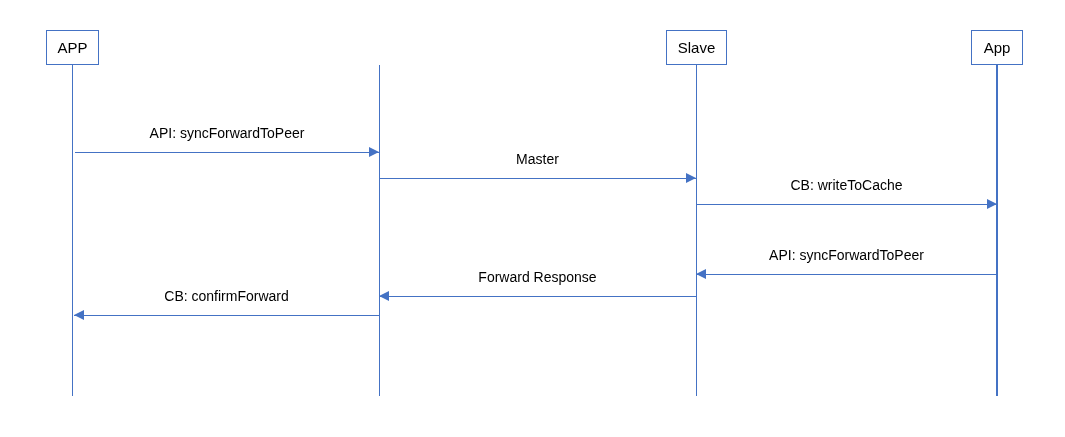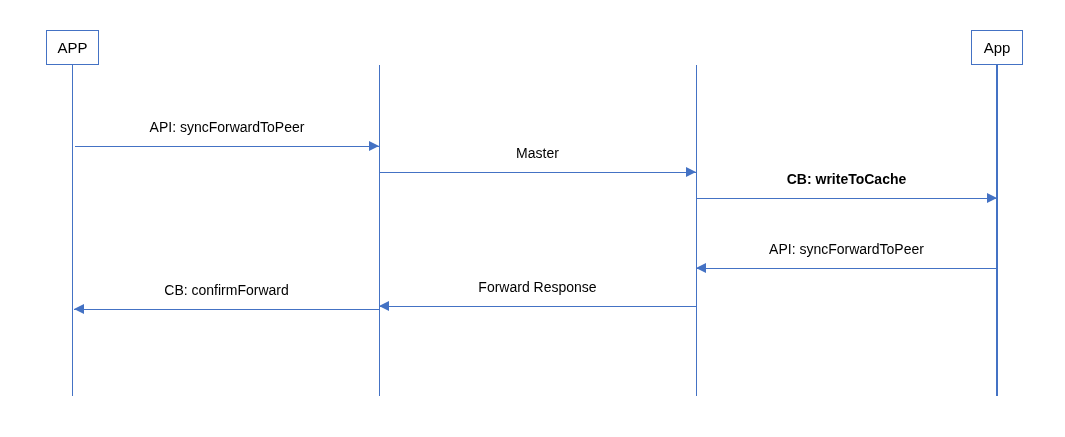--- a/index.html
+++ b/index.html
@@ -44,20 +44,21 @@
   }
   .l0 { left: 71.5px; }
   .l1 { left: 378.75px; }
   .l2 { left: 695.75px; }
   .l3 { left: 996.25px; }
 
   
   .msg {
     position: absolute;
     height: 34px;
+    margin-top: 6px;
   }
   .msg .label {
     position: absolute;
     bottom: 12px;
     left: 0;
     width: 100%;
     text-align: center;
     font-size: 14px;
     color: #000000;
     white-space: nowrap;
@@ -76,32 +77,35 @@
     width: 0;
     height: 0;
     border-top: 5px solid transparent;
     border-bottom: 5px solid transparent;
   }
   .msg.right .head { right: 0; border-left: 10px solid #4472C4; }
   .msg.left  .head { left: 0;  border-right: 10px solid #4472C4; }
 
   .m0 { left: 75px;  width: 304px; top: 113px; }
   .m1 { left: 379px; width: 317px; top: 139px; }
-  .m2 { left: 696px; width: 301px; top: 165px; font-weight: bold; }
+  .m2 { left: 696px; width: 301px; top: 165px; }
   .m3 { left: 696px; width: 301px; top: 235px; }
-  .m4 { left: 379px; width: 317px; top: 273px; }
+  .m4 { left: 379px; width: 317px; top: 257px; }
   .m5 { left: 74px;  width: 305px; top: 276px; }
 </style>
 </head>
 <body>
 
 <div class="stage">
 
   <div class="actor a0">
     <span>APP</span>
+  </div>
+  <div class="actor a2">
+    <span>Slave</span>
   </div>
   <div class="actor a3">
     <span>App</span>
   </div>
 
   <div class="lifeline l0"></div>
   <div class="lifeline l1"></div>
   <div class="lifeline l2"></div>
   <div class="lifeline l3"></div>
 

